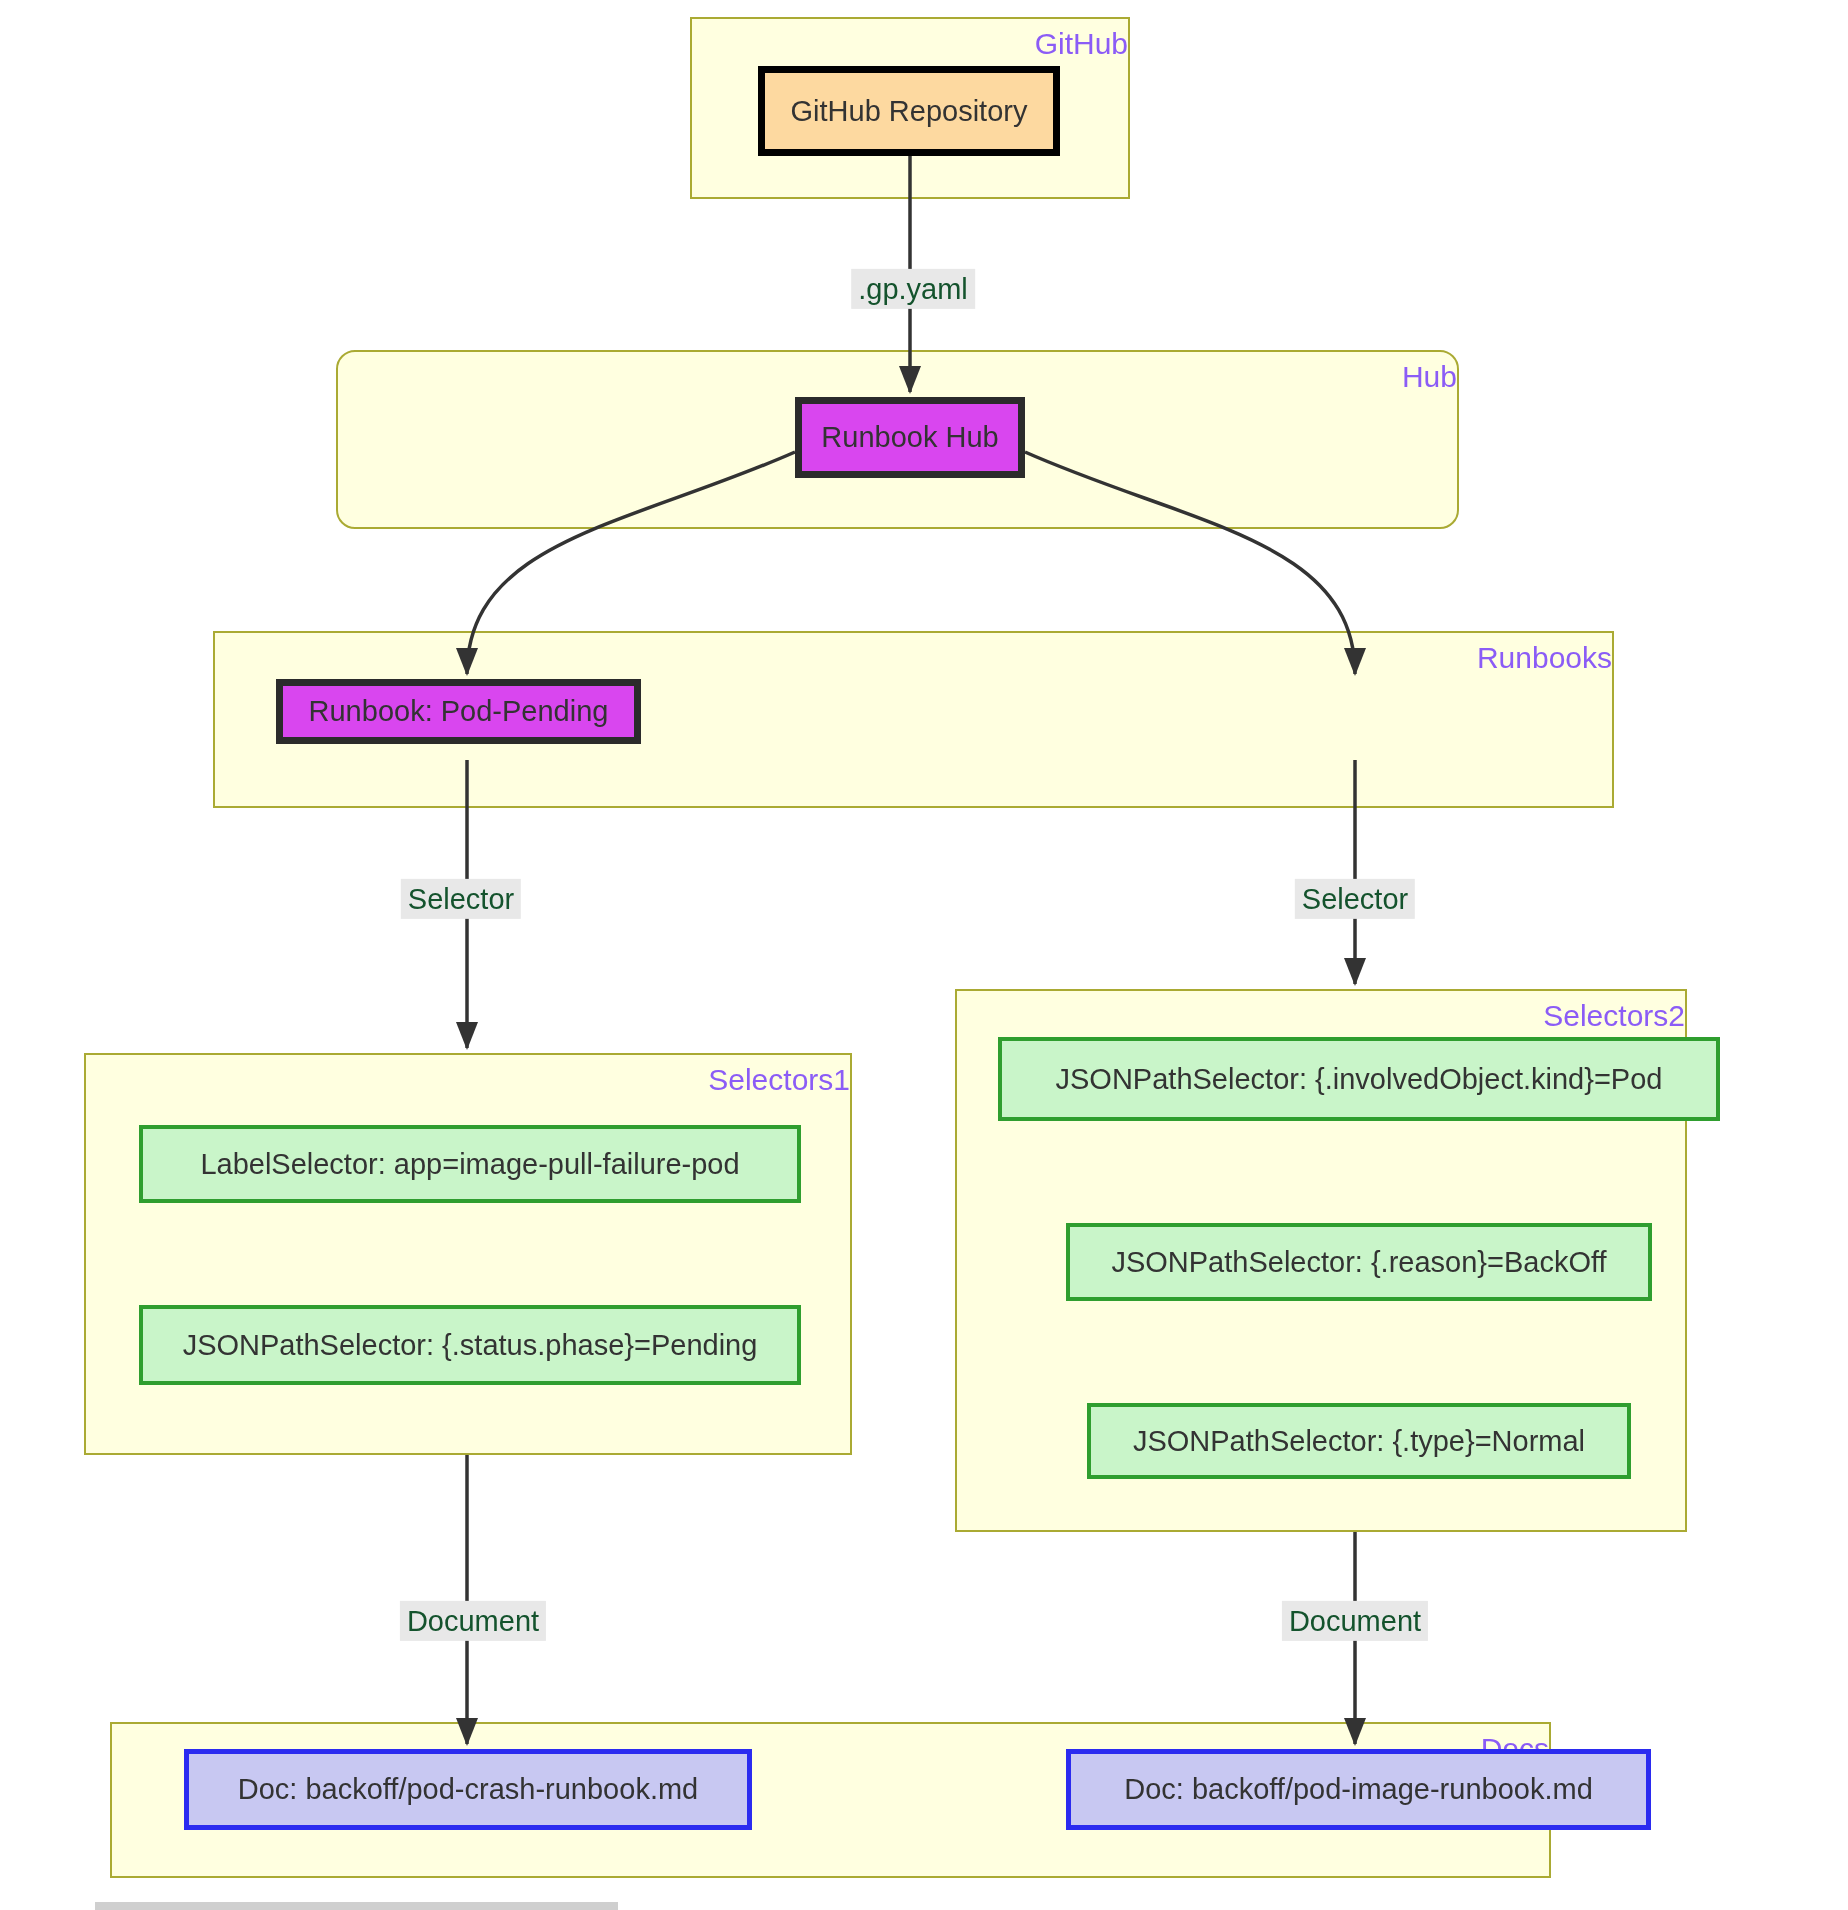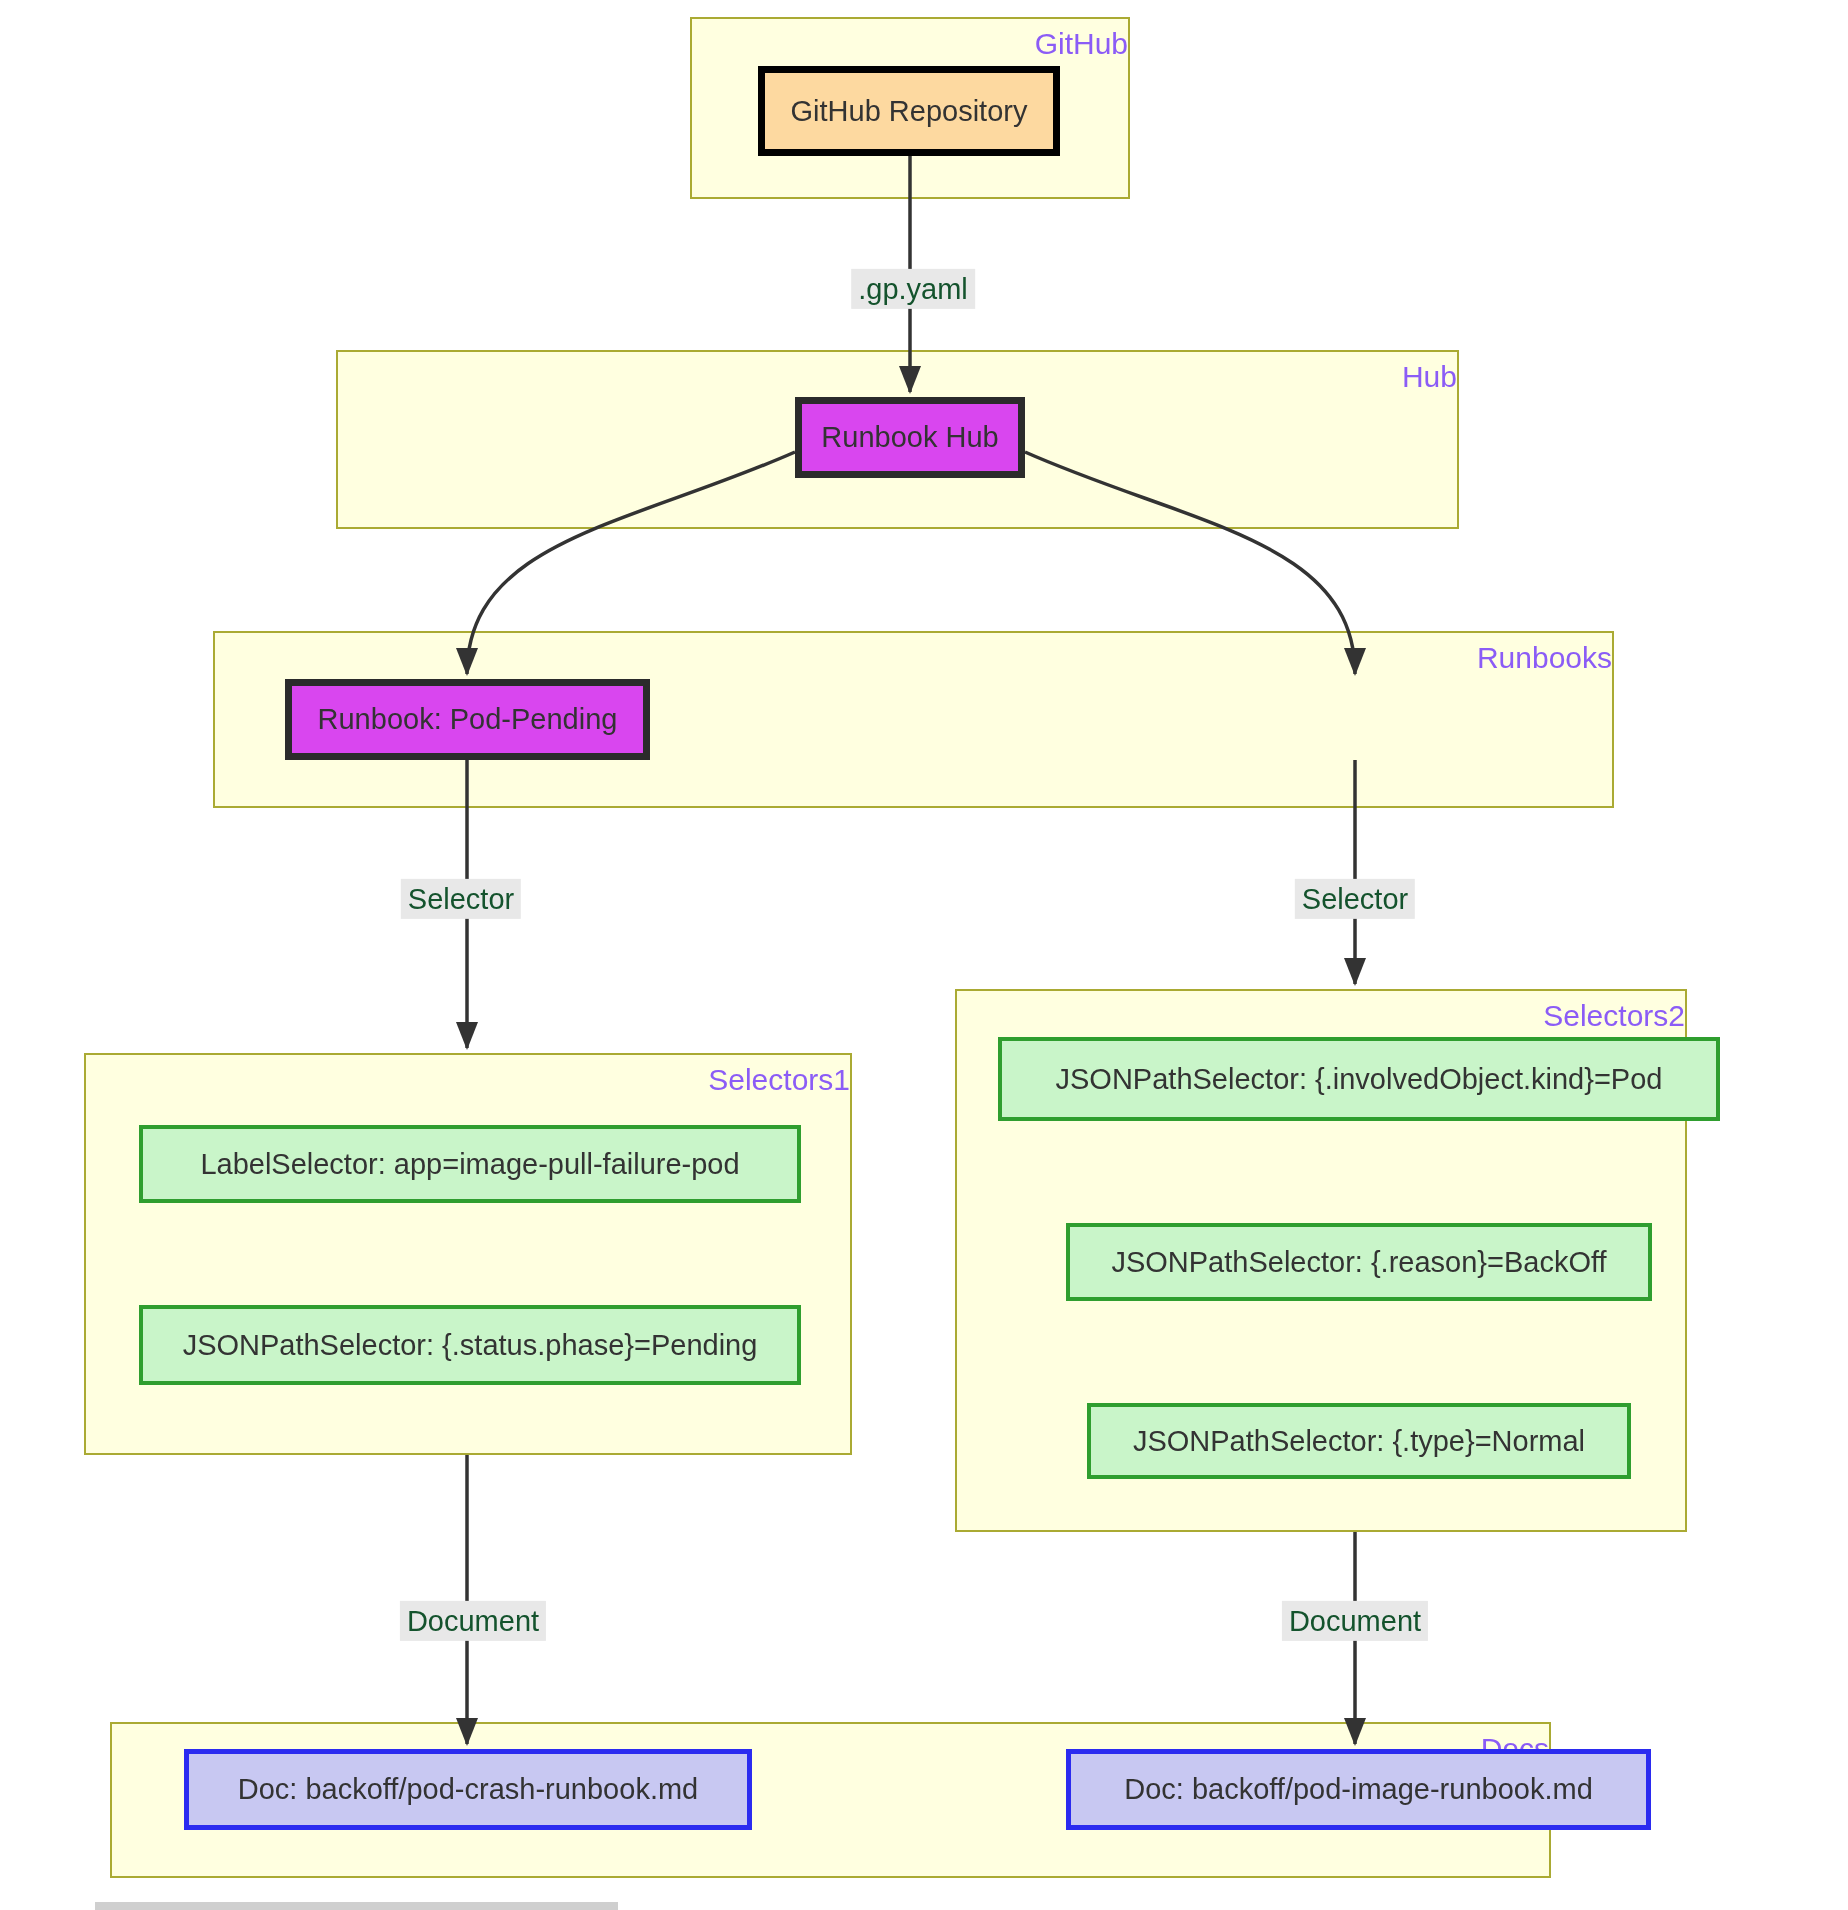--- a/index.html
+++ b/index.html
@@ -40,21 +40,21 @@
 </style>
 </head>
 <body>
 
 <div class="canvas">
 
   <div class="cluster" style="left:690px; top:17px; width:440px; height:182px;">
     <div class="cluster-label">GitHub</div>
   </div>
 
-  <div class="cluster" style="left:336px; top:350px; width:1123px; height:179px;">
+  <div class="cluster" style="left:336px; top:350px; width:1123px; height:179px;border-radius:19px;">
     <div class="cluster-label">Hub</div>
   </div>
 
   <div class="cluster" style="left:213px; top:631px; width:1401px; height:177px;">
     <div class="cluster-label">Runbooks</div>
   </div>
 
   <div class="cluster" style="left:84px; top:1053px; width:768px; height:402px;">
     <div class="cluster-label">Selectors1</div>
   </div>
@@ -85,21 +85,21 @@
   <div class="edge-label" style="left:913px; top:289px;">.gp.yaml</div>
   <div class="edge-label" style="left:461px; top:899px;">Selector</div>
   <div class="edge-label" style="left:1355px; top:899px;">Selector</div>
   <div class="edge-label" style="left:473px; top:1621px;">Document</div>
   <div class="edge-label" style="left:1355px; top:1621px;">Document</div>
 
   <div class="node node-orange" style="left:758px; top:66px; width:302px; height:90px;">GitHub Repository</div>
 
   <div class="node node-magenta" style="left:795px; top:397px; width:230px; height:81px;">Runbook Hub</div>
 
-  <div class="node node-magenta" style="left:285px; top:679px; width:365px; height:81px;">Runbook: Pod-Pending</div>
+  <div class="node node-magenta" style="left:276px; top:679px; width:365px; height:65px;">Runbook: Pod-Pending</div>
 
 
   <div class="node node-green" style="left:139px; top:1125px; width:662px; height:78px;">LabelSelector: app=image-pull-failure-pod</div>
 
   <div class="node node-green" style="left:139px; top:1305px; width:662px; height:80px;">JSONPathSelector: {.status.phase}=Pending</div>
 
   <div class="node node-green" style="left:998px; top:1037px; width:722px; height:84px;">JSONPathSelector: {.involvedObject.kind}=Pod</div>
 
   <div class="node node-green" style="left:1066px; top:1223px; width:586px; height:78px;">JSONPathSelector: {.reason}=BackOff</div>
 

